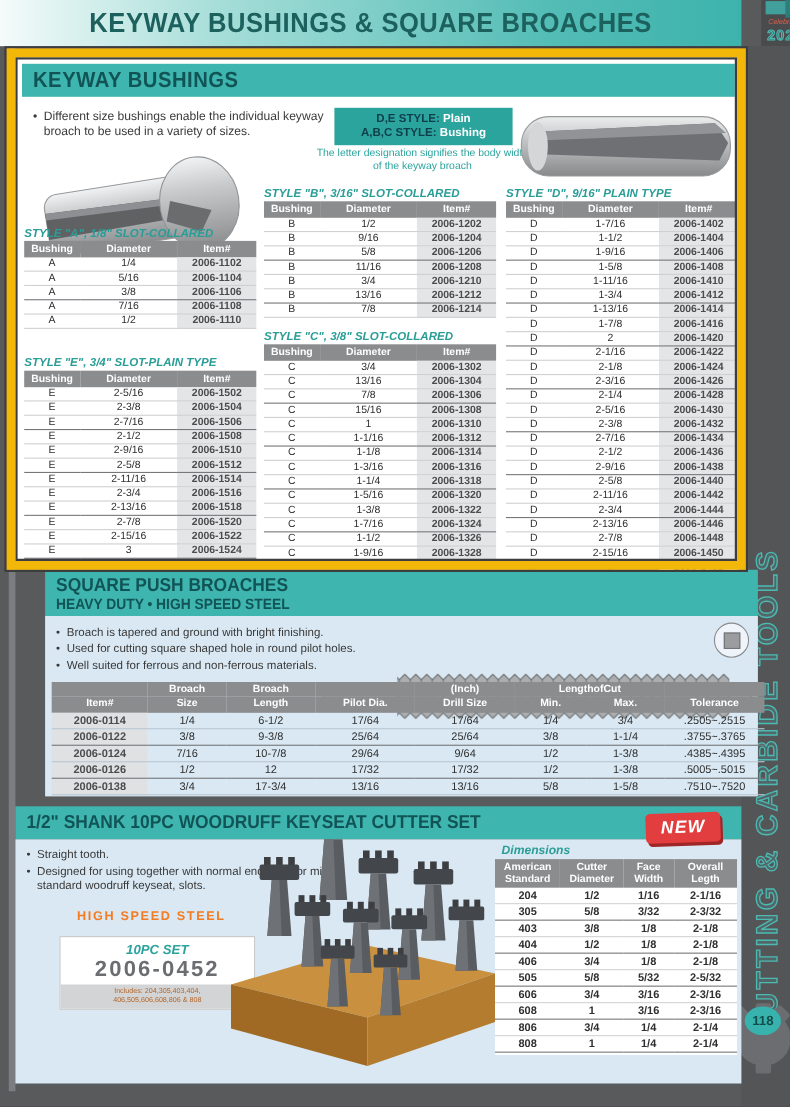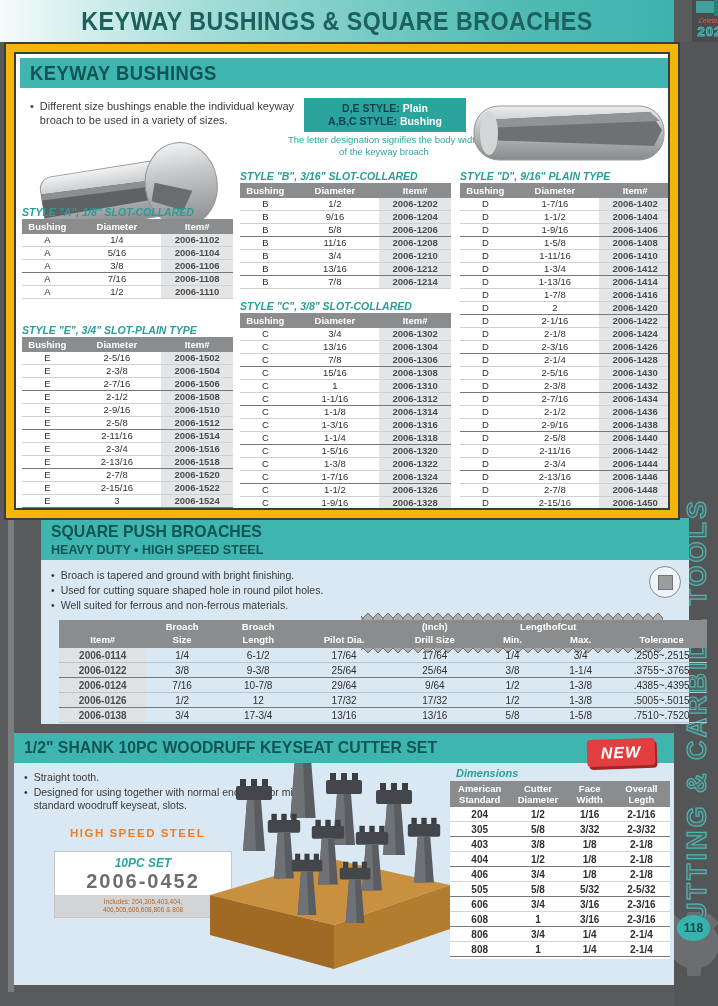--- a/index.html
+++ b/index.html
@@ -61,21 +61,21 @@
   .br-banner { height:42px; padding:4px 0 0 10px; }
   .br-banner .l1 { font-size:17px; transform:scaleX(.93); transform-origin:left; }
   .br-banner .l2 { font-size:13.5px; transform:scaleX(.93); transform-origin:left; }
   .br-body { position:relative; height:164px; background:#d9e8f3; }
   .br-bullets { position:absolute; left:10px; top:8px; width:310px; font-size:10.5px; color:#3a3a3a; line-height:15px; }
   .br-bullets div { display:flex; gap:6px; }
   .sq-icon { position:absolute; right:8px; top:6px; width:32px; height:32px; border:1.5px solid #8a8c8e; border-radius:50%;
     display:flex; align-items:center; justify-content:center; background:#eef4f9; }
   .sq-icon i { display:block; width:15px; height:15px; background:#9a9c9e; border:1px solid #717376; }
   .br-img { position:absolute; left:252px; top:50px; }
-  .ptable { position:absolute; left:18px; top:60px; width:648px; }
+  .ptable { position:absolute; left:6px; top:60px; width:648px; }
   .ptable th { background:#8a8c8e; color:#fff; font-size:9.5px; font-weight:700; padding:1px 0; }
   .ptable thead tr:last-child th { padding-bottom:3px; }
   .ptable td { text-align:center; font-size:10px; padding:1.5px 0; border-bottom:1px solid #b9c6d1; color:#2f2f2f; }
   .ptable td:first-child { background:#dfe1e2; font-weight:800; color:#4b4c4e; }
   .ptable tbody tr:nth-child(2n) td { border-bottom:1.6px solid #76777a; }
 
   
   .wood-section { position:absolute; left:14px; top:733px; width:660px; height:252px; }
   .wd-banner { height:30px; display:flex; align-items:center; padding-left:10px; }
   .wd-banner span { font-size:17px; transform:scaleX(.93); transform-origin:left; }

